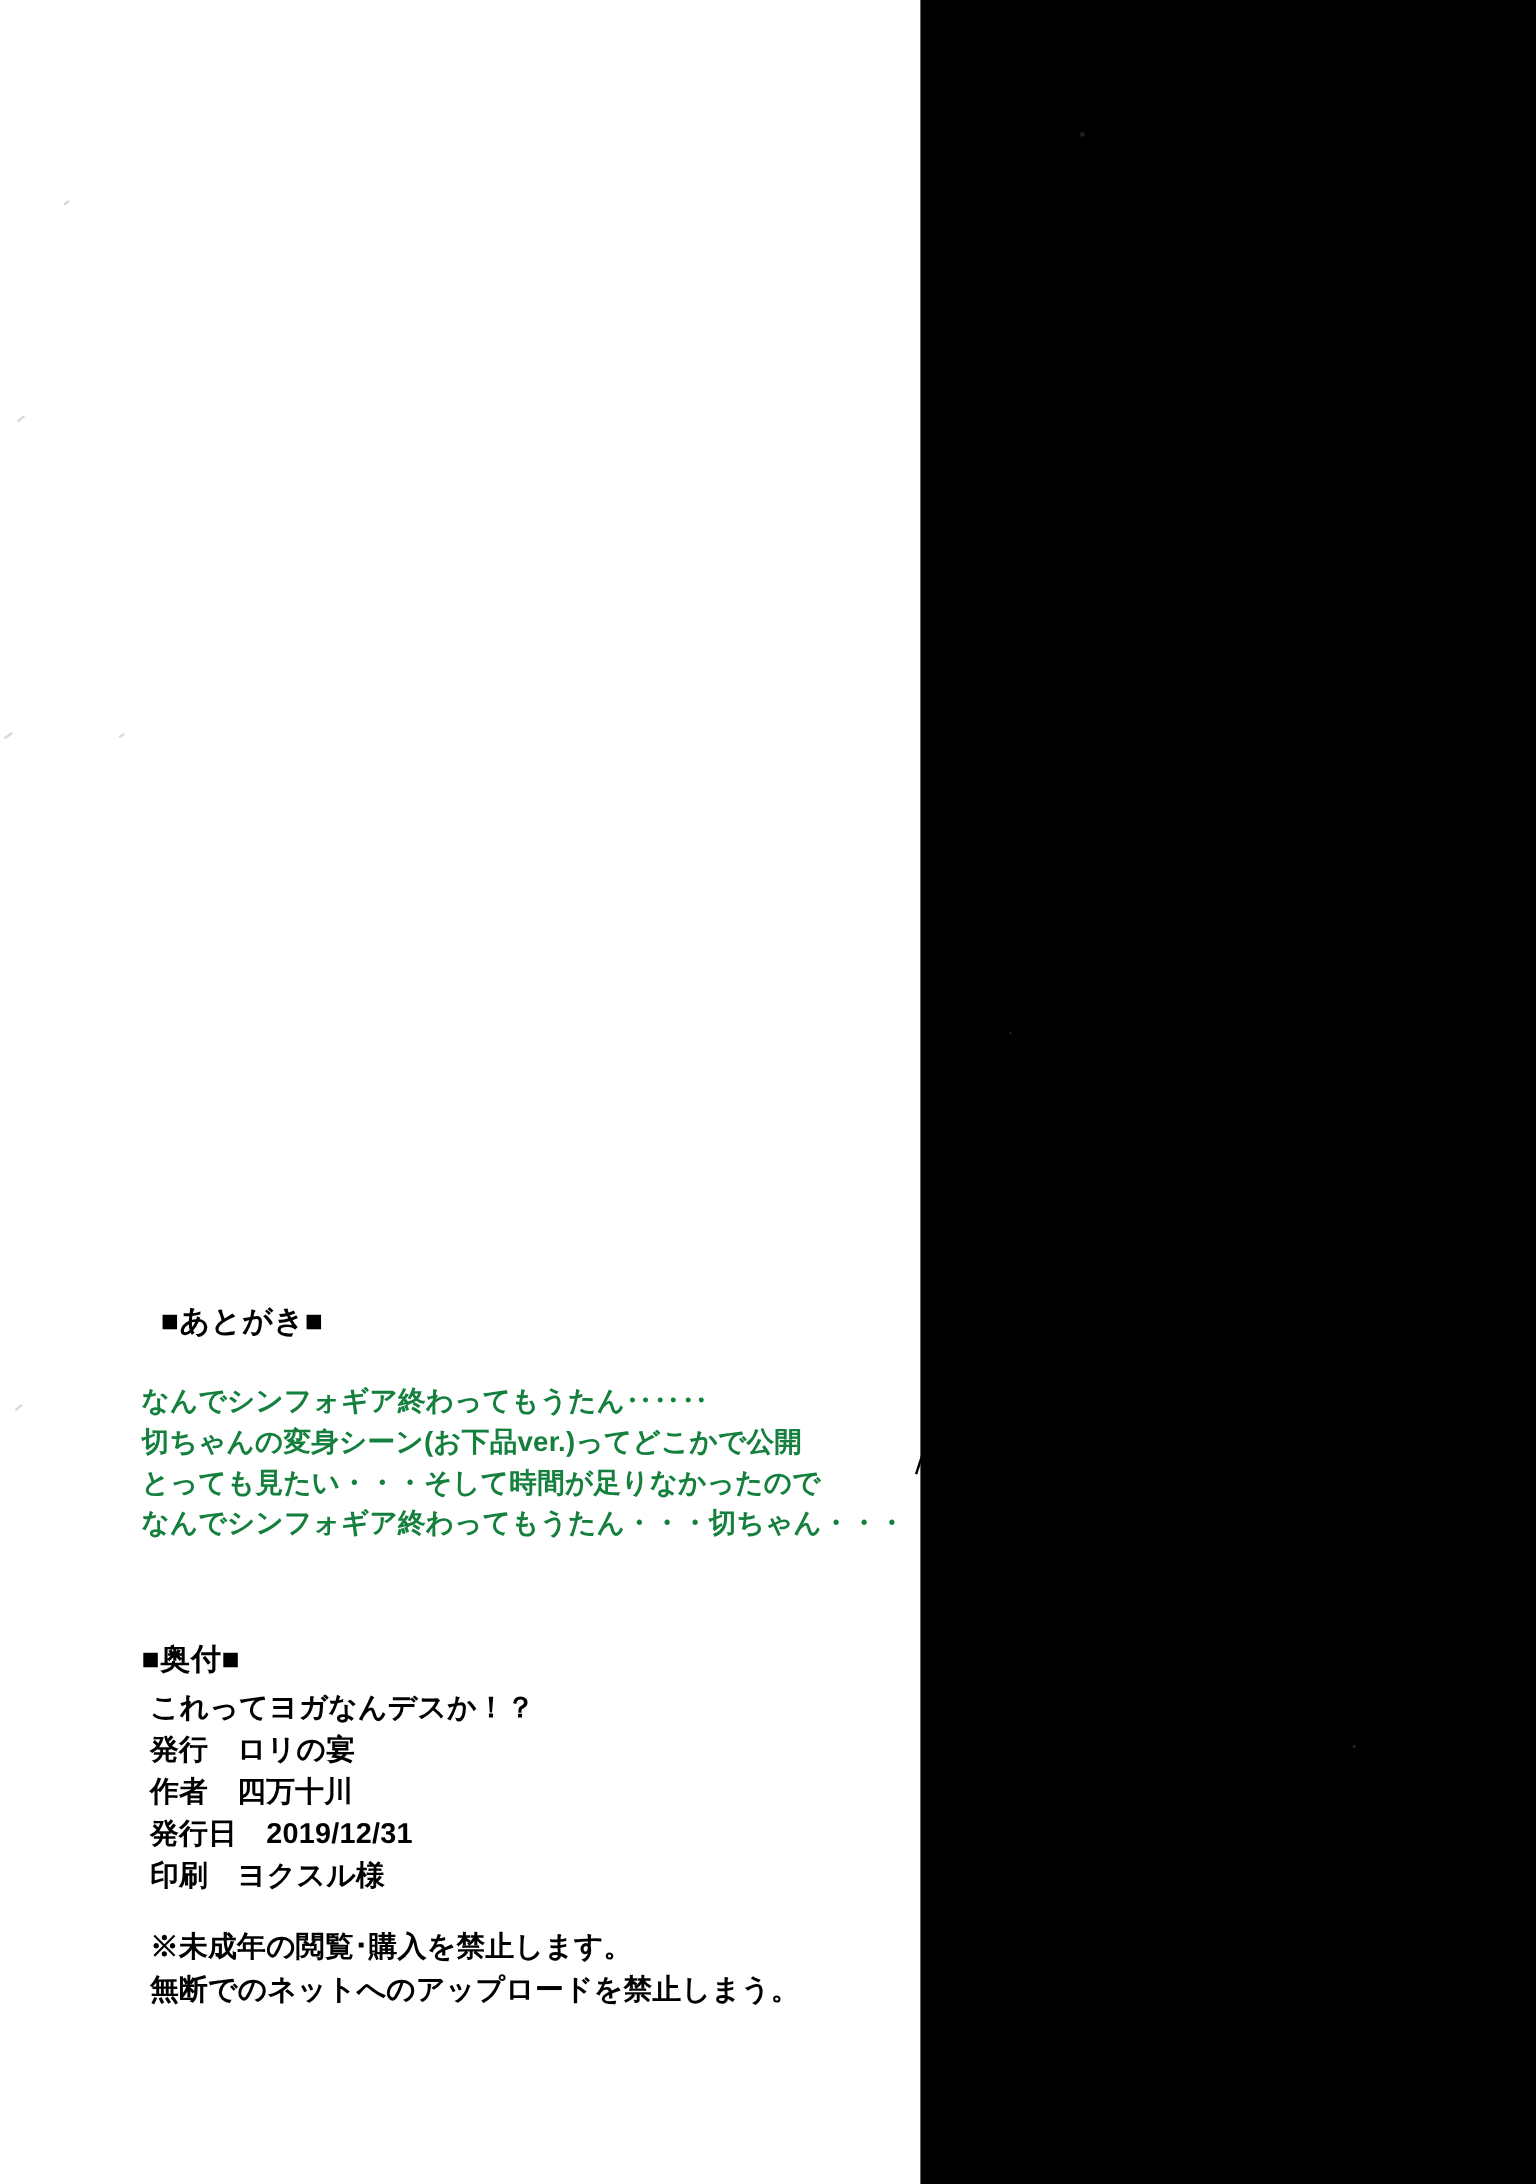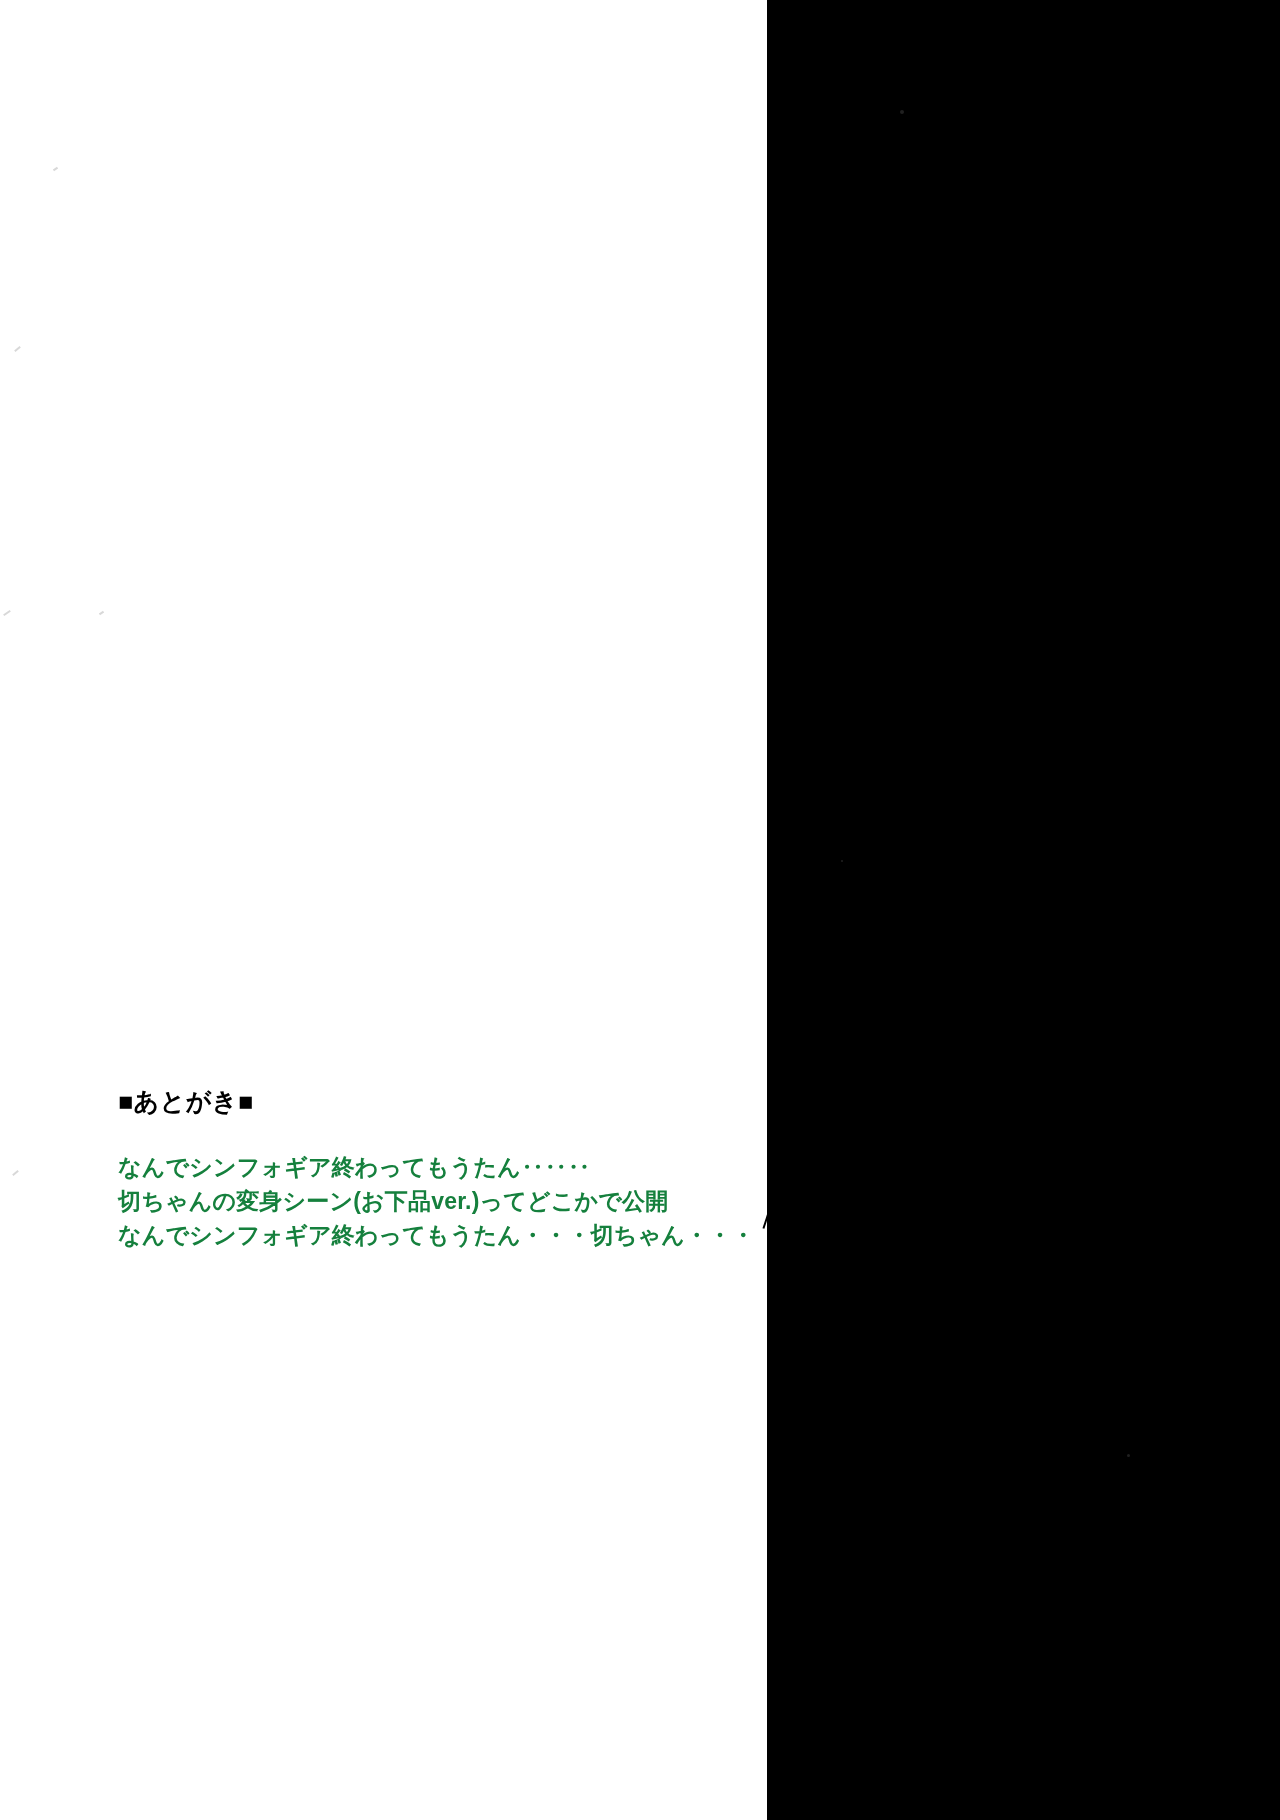--- a/index.html
+++ b/index.html
@@ -51,21 +51,21 @@
     position: absolute;
     left: 118px;
     top: 1086px;
     width: 640px;
   }
   .section-head {
     font-size: 25px;
     font-weight: bold;
     color: #000000;
     letter-spacing: 0.5px;
-    margin: 0 0 34px 0;
+    margin: 0 0 34px 16px;
     line-height: 1.2;
   }
   .body-line {
     font-size: 23px;
     font-weight: bold;
     color: #15803d;
     line-height: 34px;
     letter-spacing: 0.2px;
     white-space: nowrap;
   }
@@ -116,17 +116,29 @@
   <span class="page-mark" style="left:12px; top:1172px; width:7px; height:2px; transform:rotate(-40deg);"></span>
   <span class="page-mark" style="left:53px; top:168px; width:5px; height:2px; transform:rotate(-35deg);"></span>
   <span class="page-mark" style="left:99px; top:612px; width:5px; height:2px; transform:rotate(-35deg);"></span>
 
   <div id="stroke"></div>
 
   <div id="content">
     <div class="section-head">■あとがき■</div>
     <div class="body-line">なんでシンフォギア終わってもうたん‥‥‥</div>
     <div class="body-line">切ちゃんの変身シーン(お下品ver.)ってどこかで公開</div>
+    <div class="body-line">とっても見たい・・・そして時間が足りなかったので</div>
     <div class="body-line">なんでシンフォギア終わってもうたん・・・切ちゃん・・・</div>
   </div>
 
+  <div id="colophon">
+    <div class="section-head">■奥付■</div>
+    <div class="colo-line">これってヨガなんデスか！？</div>
+    <div class="colo-line">発行　ロリの宴</div>
+    <div class="colo-line">作者　四万十川</div>
+    <div class="colo-line">発行日　2019/12/31</div>
+    <div class="colo-line">印刷　ヨクスル様</div>
+    <div class="colo-gap"></div>
+    <div class="notice-line">※未成年の閲覧･購入を禁止します。</div>
+    <div class="notice-line">無断でのネットへのアップロードを禁止しまう。</div>
+  </div>
 
 </div>
 
 </body></html>

